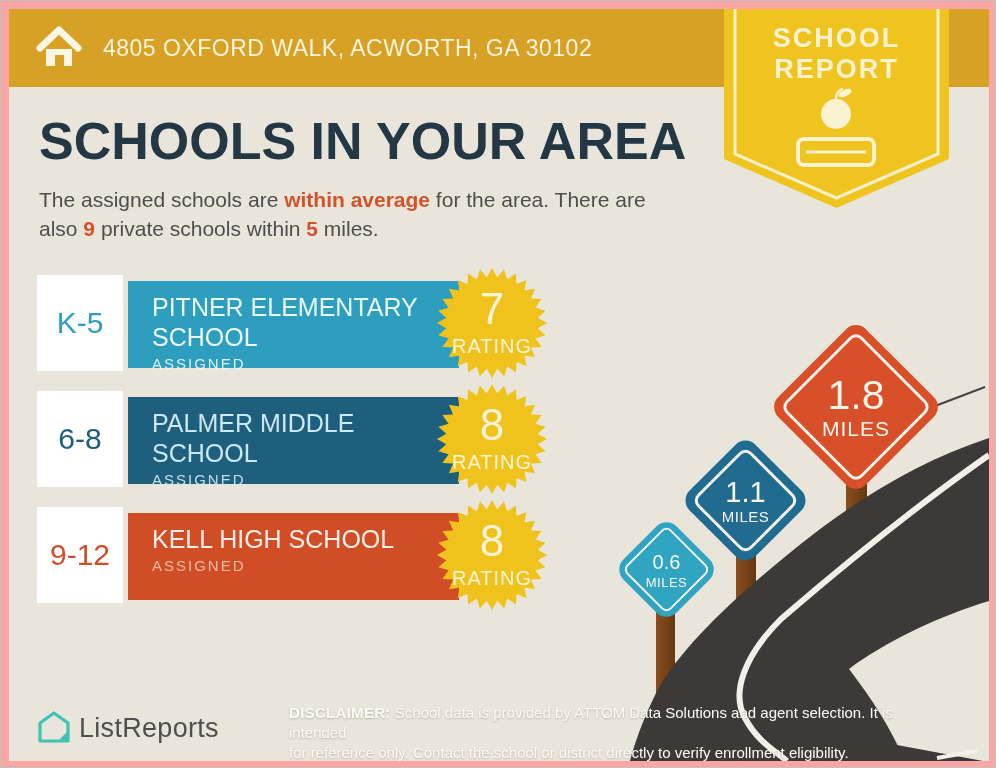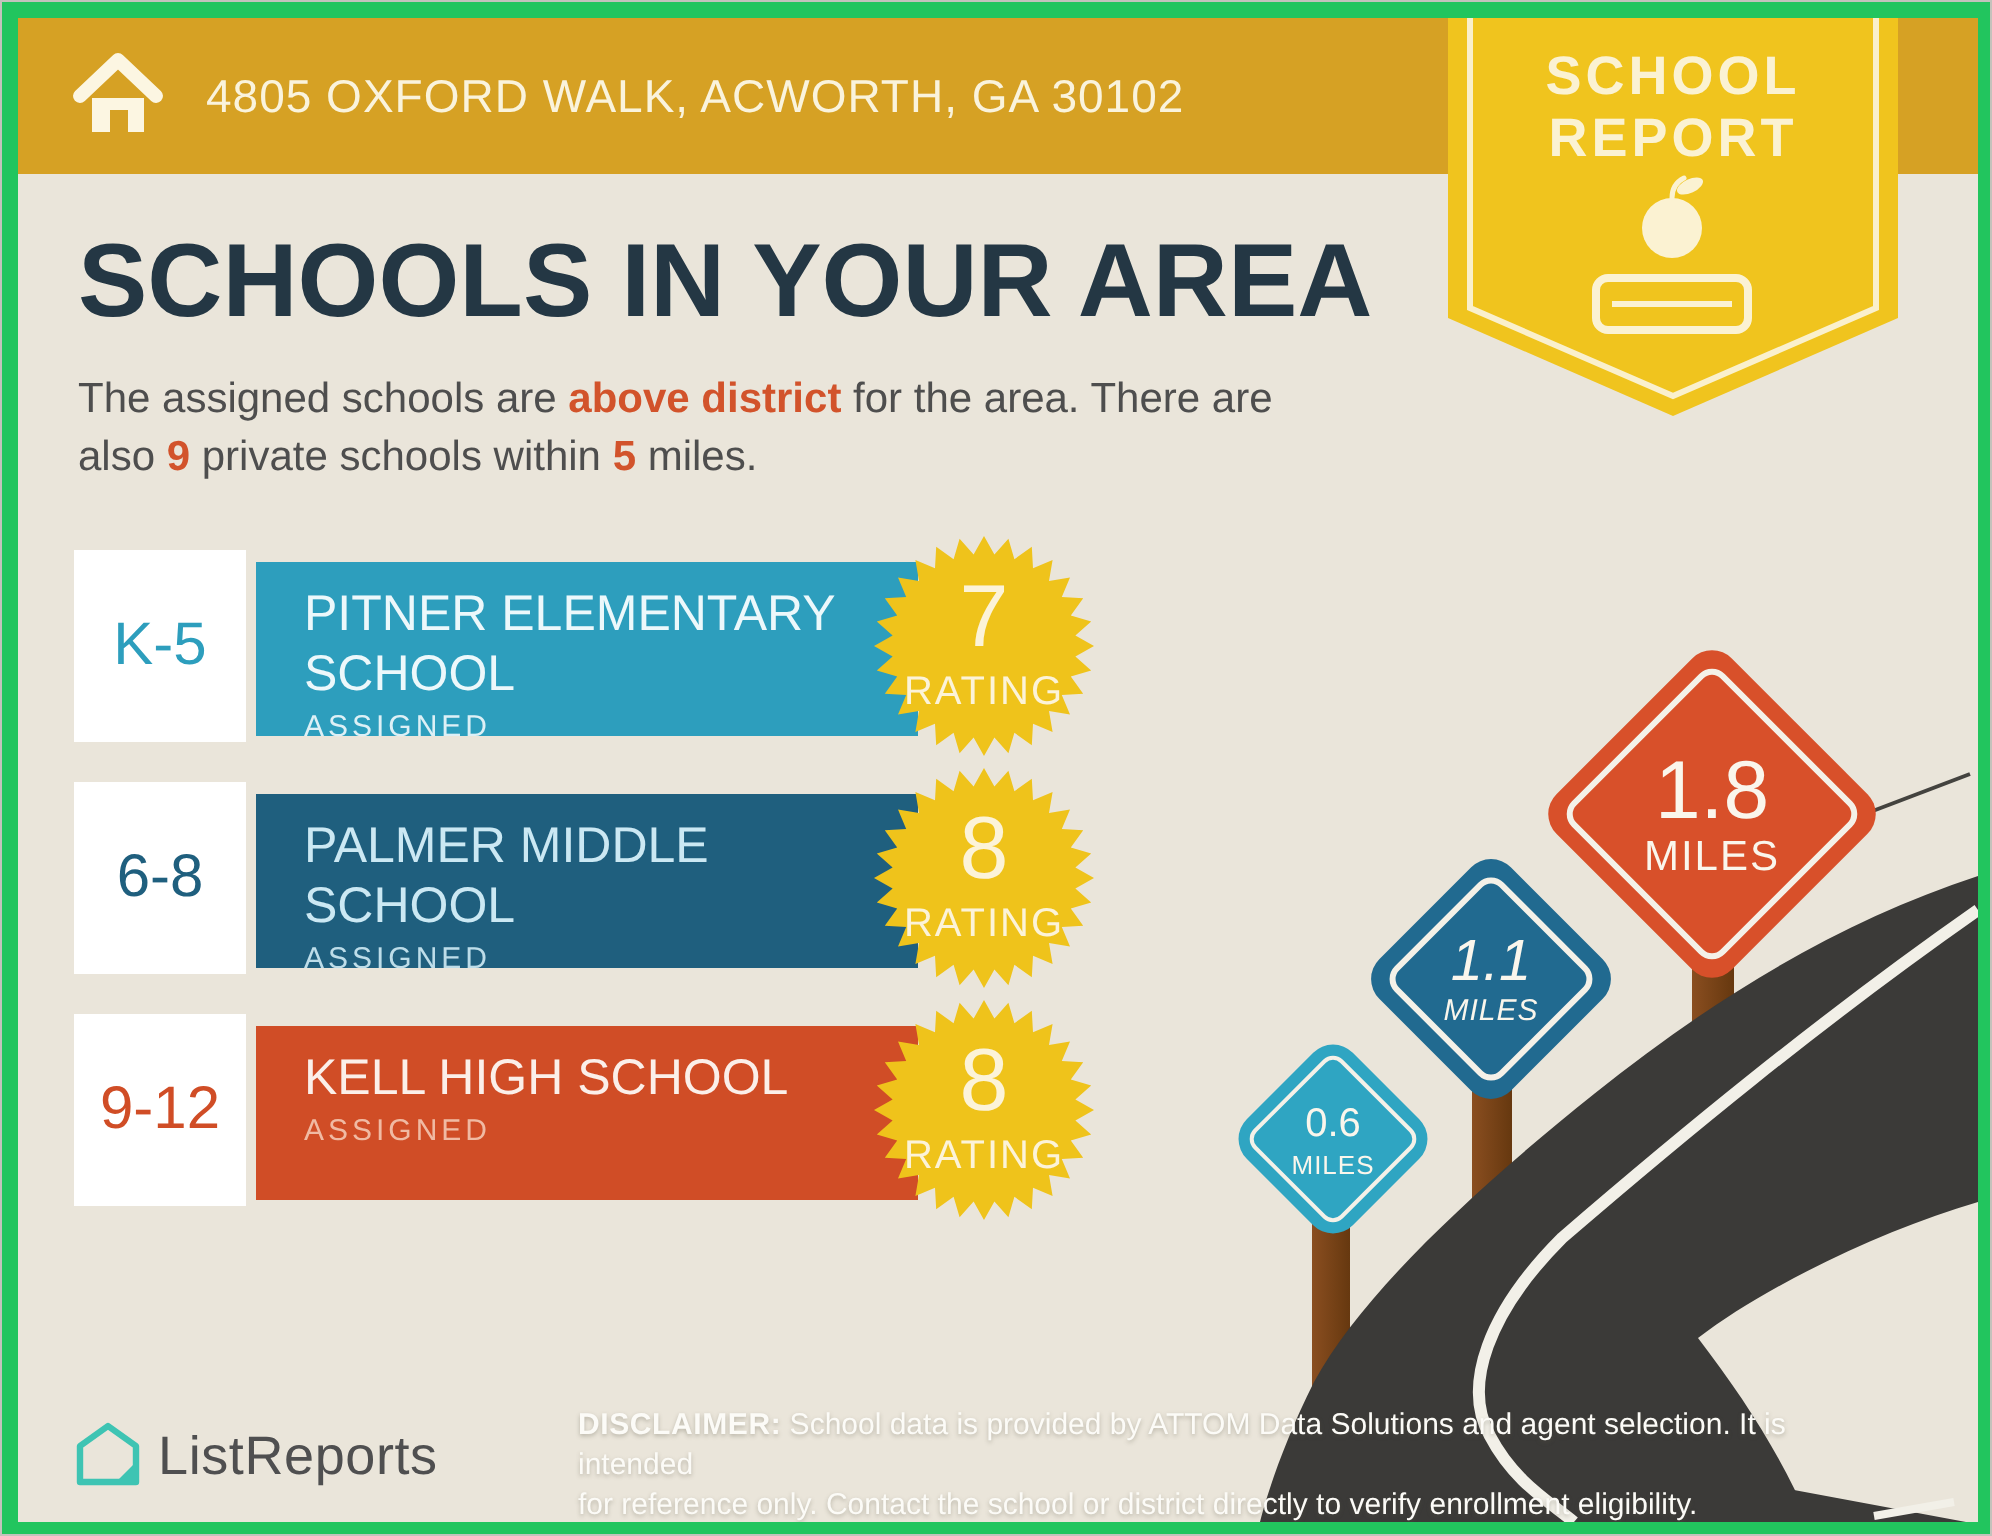--- a/index.html
+++ b/index.html
@@ -1,18 +1,18 @@
 <!DOCTYPE html>
 <html><head>
 <meta charset="utf-8">
 <style>
   html,body{margin:0;padding:0;background:#ffffff;}
   .canvas{
     width:996px;height:768px;box-sizing:border-box;position:relative;
-    background:#22c55e;border:1px solid #C4C2BC;padding:8px;
+    background:#fca5a5;border:1px solid #C4C2BC;padding:8px;
     font-family:"Liberation Sans", sans-serif;
   }
   .content{position:relative;width:980px;height:752px;background:#EAE5DA;overflow:hidden;}
 
   
   .topbar{position:absolute;left:0;top:0;width:980px;height:78px;background:#D6A124;z-index:2;}
   .home-icon{position:absolute;left:26px;top:14px;width:48px;height:48px;}
   .address{position:absolute;left:94px;top:0;height:78px;display:flex;align-items:center;
     font-size:23px;letter-spacing:.5px;color:#FAF3DC;}
 
@@ -49,21 +49,21 @@
 
   
   .sign{position:absolute;z-index:3;}
   .sign .diamond{position:absolute;inset:0;border-radius:14px;transform:rotate(45deg);}
   .sign .dinner{position:absolute;inset:8px;border:3px solid #F4F1E8;border-radius:9px;}
   .sign .dlabel{position:absolute;inset:0;display:flex;flex-direction:column;align-items:center;
     justify-content:center;color:#FAF6EC;text-align:center;}
   .sign-teal{left:620px;top:523px;width:75px;height:75px;}
   .sign-teal .dinner{inset:6px;border-width:2.5px;border-radius:7px;}
   .sign-teal .dist{font-size:20px;line-height:26px;} .sign-teal .unit{font-size:13px;letter-spacing:.5px;}
-  .sign-blue{left:690px;top:434px;width:93px;height:93px;font-style:italic;}
+  .sign-blue{left:690px;top:445px;width:93px;height:93px;}
   .sign-blue .dist{font-size:29px;line-height:31px;} .sign-blue .unit{font-size:15px;letter-spacing:.5px;}
   .sign-red{left:785px;top:336px;width:124px;height:124px;}
   .sign-red .dist{font-size:41px;line-height:44px;} .sign-red .unit{font-size:21px;letter-spacing:1px;}
 
   
   .logo{position:absolute;left:28px;top:698px;height:42px;display:flex;align-items:center;z-index:4;}
   .logo svg{margin-right:8px;}
   .logo-text{font-size:27px;color:#4F4F50;letter-spacing:.3px;}
   .disclaimer{position:absolute;left:280px;top:694px;width:612px;font-size:15px;line-height:20px;
     color:#FCFBF7;z-index:4;text-shadow:0 1px 2px rgba(90,85,70,.35);}
@@ -96,21 +96,21 @@
         </g>
       </svg>
       <div class="pennant-text">
         <div>SCHOOL</div>
         <div>REPORT</div>
       </div>
     </div>
 
     <div class="title">SCHOOLS IN YOUR AREA</div>
     <div class="subtitle">
-      <span>The assigned schools are </span><b>above district</b><span> for the area. There are also </span><b>9</b><span> private schools within </span><b>5</b><span> miles.</span>
+      <span>The assigned schools are </span><b>within average</b><span> for the area. There are also </span><b>9</b><span> private schools within </span><b>5</b><span> miles.</span>
     </div>
 
     <div class="row r1">
       <div class="grade-box" style="color: rgb(45, 158, 189);">K-5</div>
       <div class="bar" style="background: rgb(45, 158, 189);">
         <div class="name">PITNER ELEMENTARY SCHOOL</div>
         <div class="status">ASSIGNED</div>
       </div>
       <div class="badge">
         <svg viewBox="0 0 110 110">

